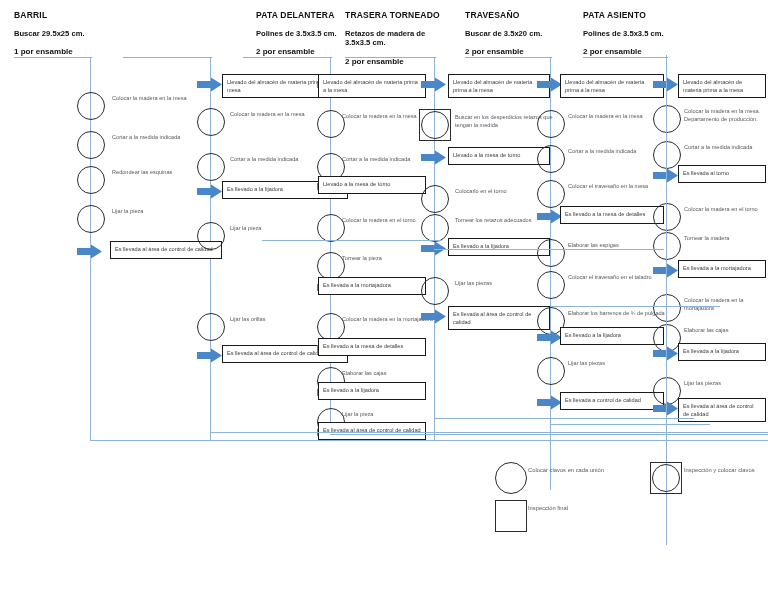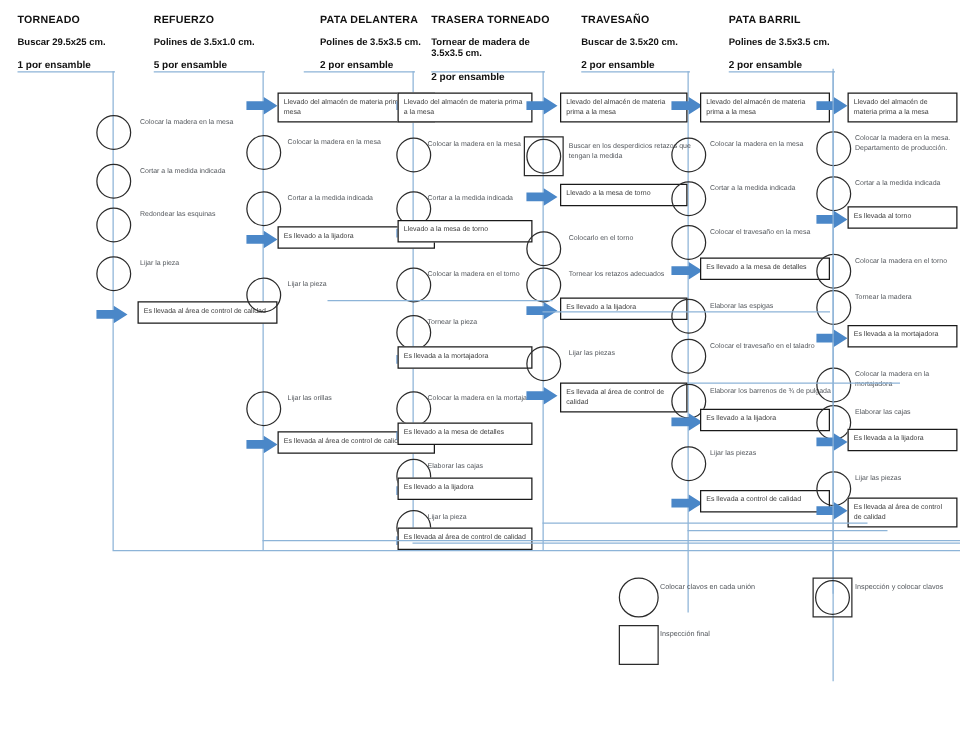--- a/index.html
+++ b/index.html
@@ -23,46 +23,41 @@
   .vline{position:absolute;background:#8db4d8;width:1px;}
   .hline{position:absolute;background:#8db4d8;height:1px;}
 
   .legend-lbl{position:absolute;font-size:5.8px;line-height:1.5;color:#55595e;}
 </style>
 </head>
 <body>
 
 <div id="canvas">
     <div class="col-head" style="left: 14px; top: 10px; width: 120px;">
-      <div class="col-title">TORNEADO</div>
+      <div class="col-title">BARRIL</div>
       <div class="col-spec">Buscar 29.5x25 cm.</div>
       <div class="col-qty">1 por ensamble</div>
-    </div>
-    <div class="col-head" style="left: 123px; top: 10px; width: 120px;">
-      <div class="col-title">REFUERZO</div>
-      <div class="col-spec">Polines de 3.5x1.0 cm.</div>
-      <div class="col-qty">5 por ensamble</div>
     </div>
     <div class="col-head" style="left: 256px; top: 10px; width: 120px;">
       <div class="col-title">PATA DELANTERA</div>
       <div class="col-spec">Polines de 3.5x3.5 cm.</div>
       <div class="col-qty">2 por ensamble</div>
     </div>
     <div class="col-head" style="left: 345px; top: 10px; width: 96px;">
       <div class="col-title">TRASERA TORNEADO</div>
-      <div class="col-spec">Tornear de madera de 3.5x3.5 cm.</div>
+      <div class="col-spec">Retazos de madera de 3.5x3.5 cm.</div>
       <div class="col-qty">2 por ensamble</div>
     </div>
     <div class="col-head" style="left: 465px; top: 10px; width: 120px;">
       <div class="col-title">TRAVESAÑO</div>
       <div class="col-spec">Buscar de 3.5x20 cm.</div>
       <div class="col-qty">2 por ensamble</div>
     </div>
     <div class="col-head" style="left: 583px; top: 10px; width: 120px;">
-      <div class="col-title">PATA BARRIL</div>
+      <div class="col-title">PATA ASIENTO</div>
       <div class="col-spec">Polines de 3.5x3.5 cm.</div>
       <div class="col-qty">2 por ensamble</div>
     </div>
     <div class="hline" style="left: 14px; top: 57px; width: 78px;"></div>
     <div class="vline" style="left: 90px; top: 57px; height: 383px;"></div>
     <div class="hline" style="left: 123px; top: 57px; width: 89px;"></div>
     <div class="vline" style="left: 210px; top: 57px; height: 383px;"></div>
     <div class="hline" style="left: 243px; top: 57px; width: 89px;"></div>
     <div class="vline" style="left: 330px; top: 57px; height: 383px;"></div>
     <div class="hline" style="left: 345px; top: 57px; width: 91px;"></div>

